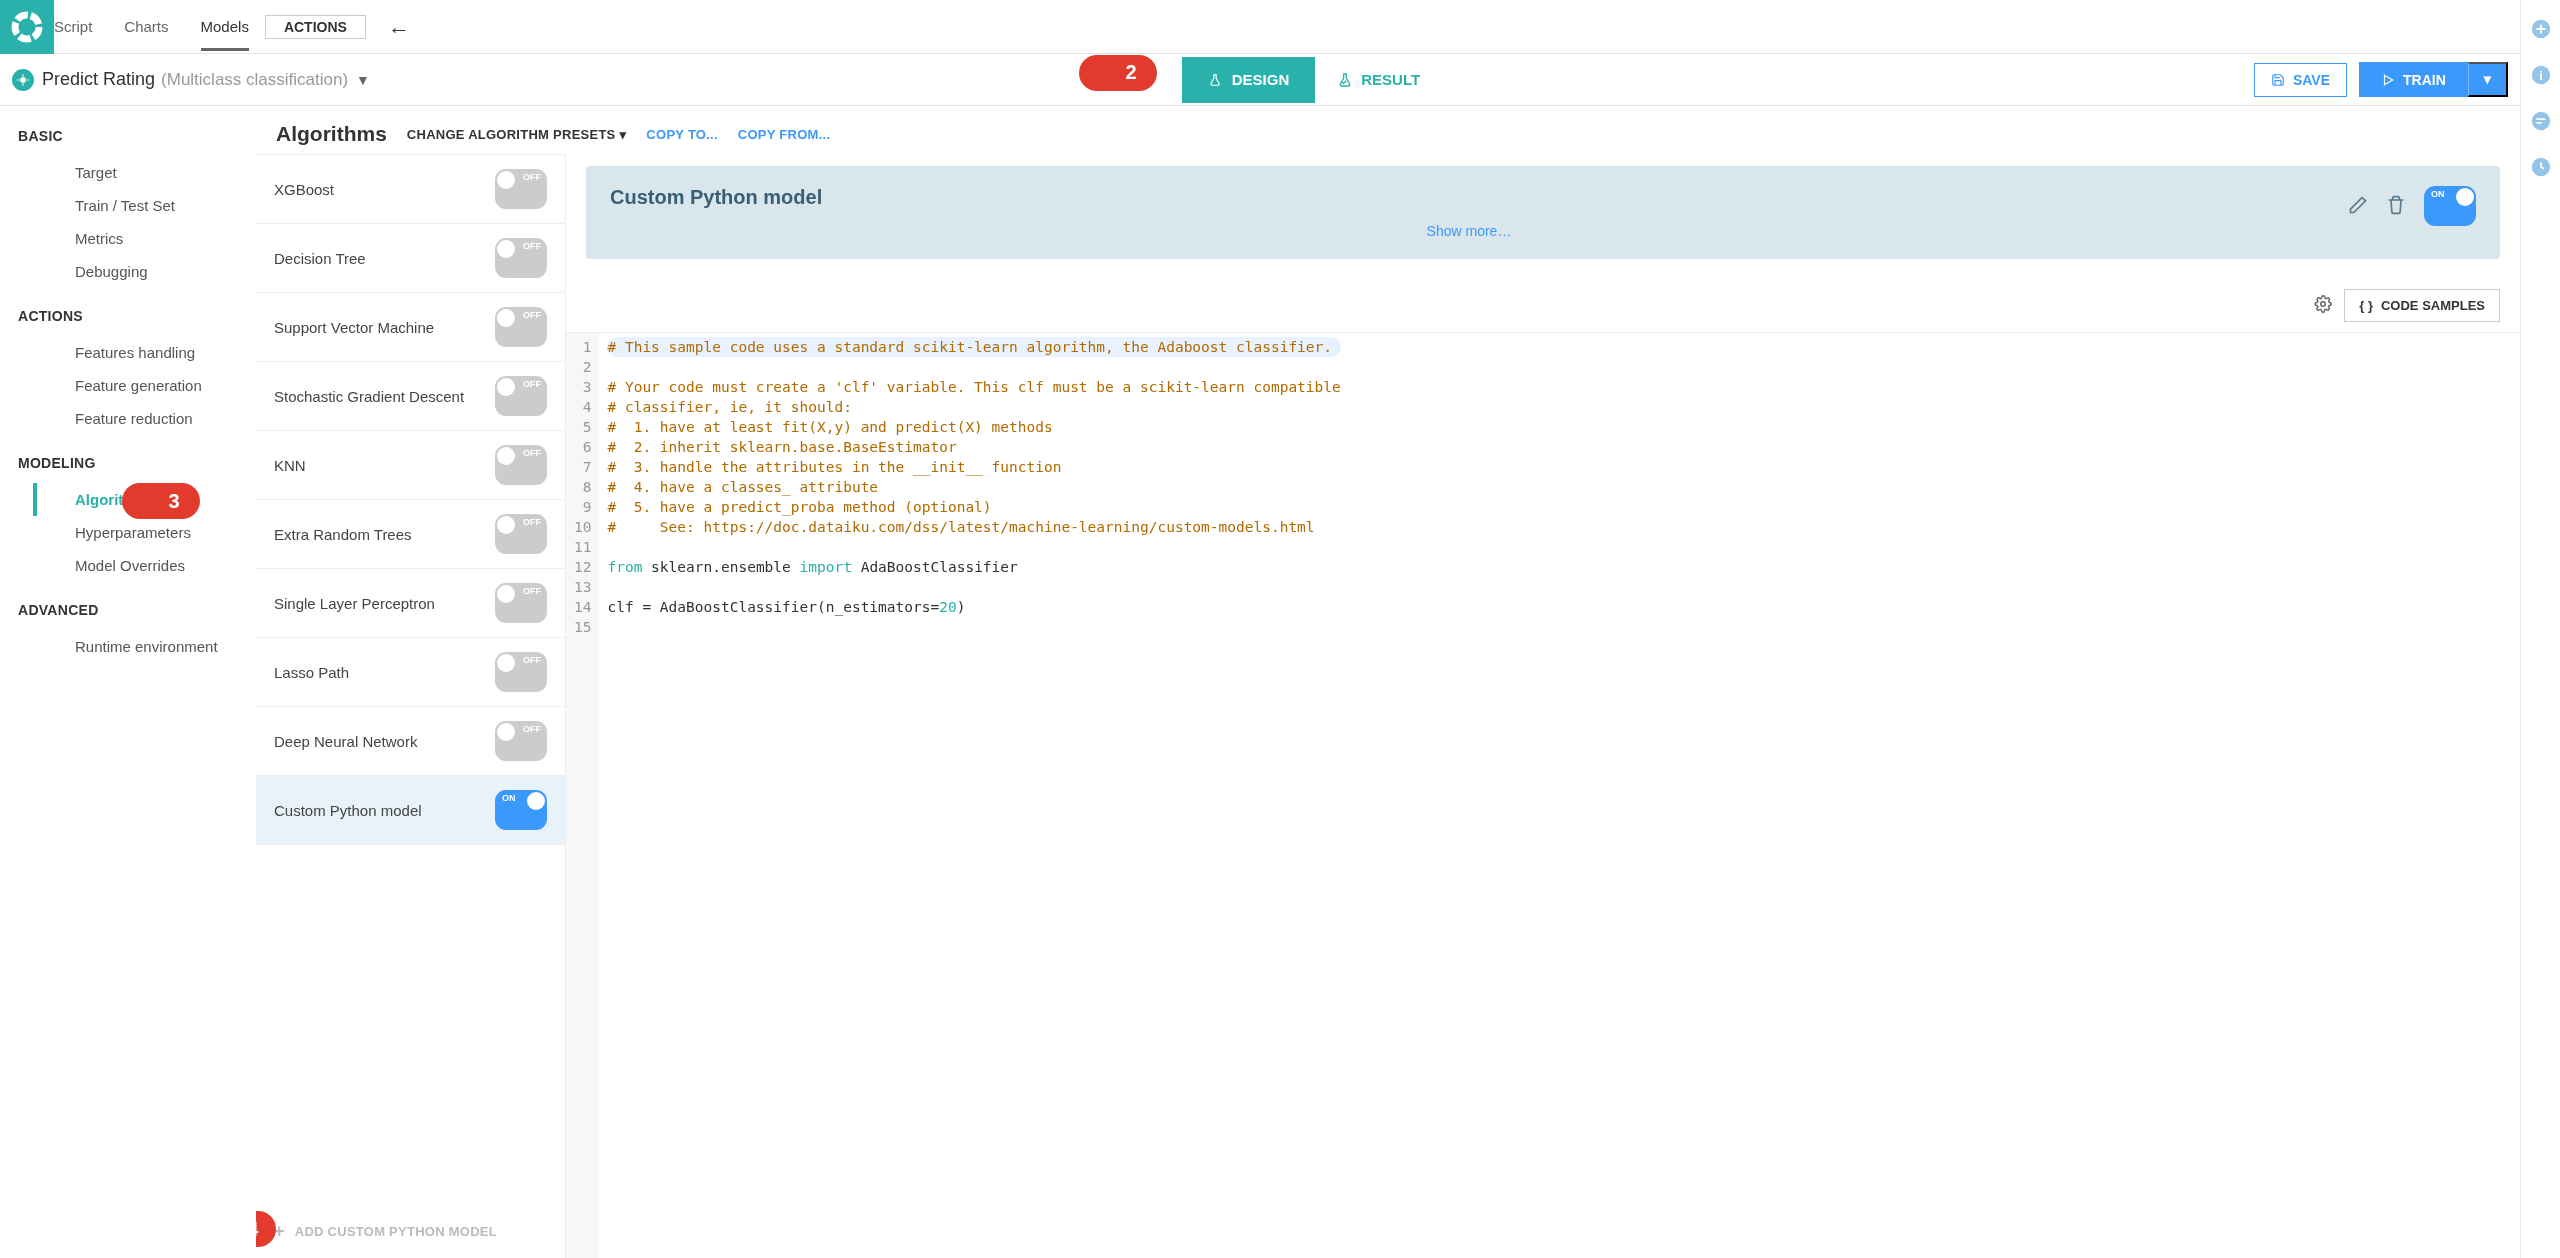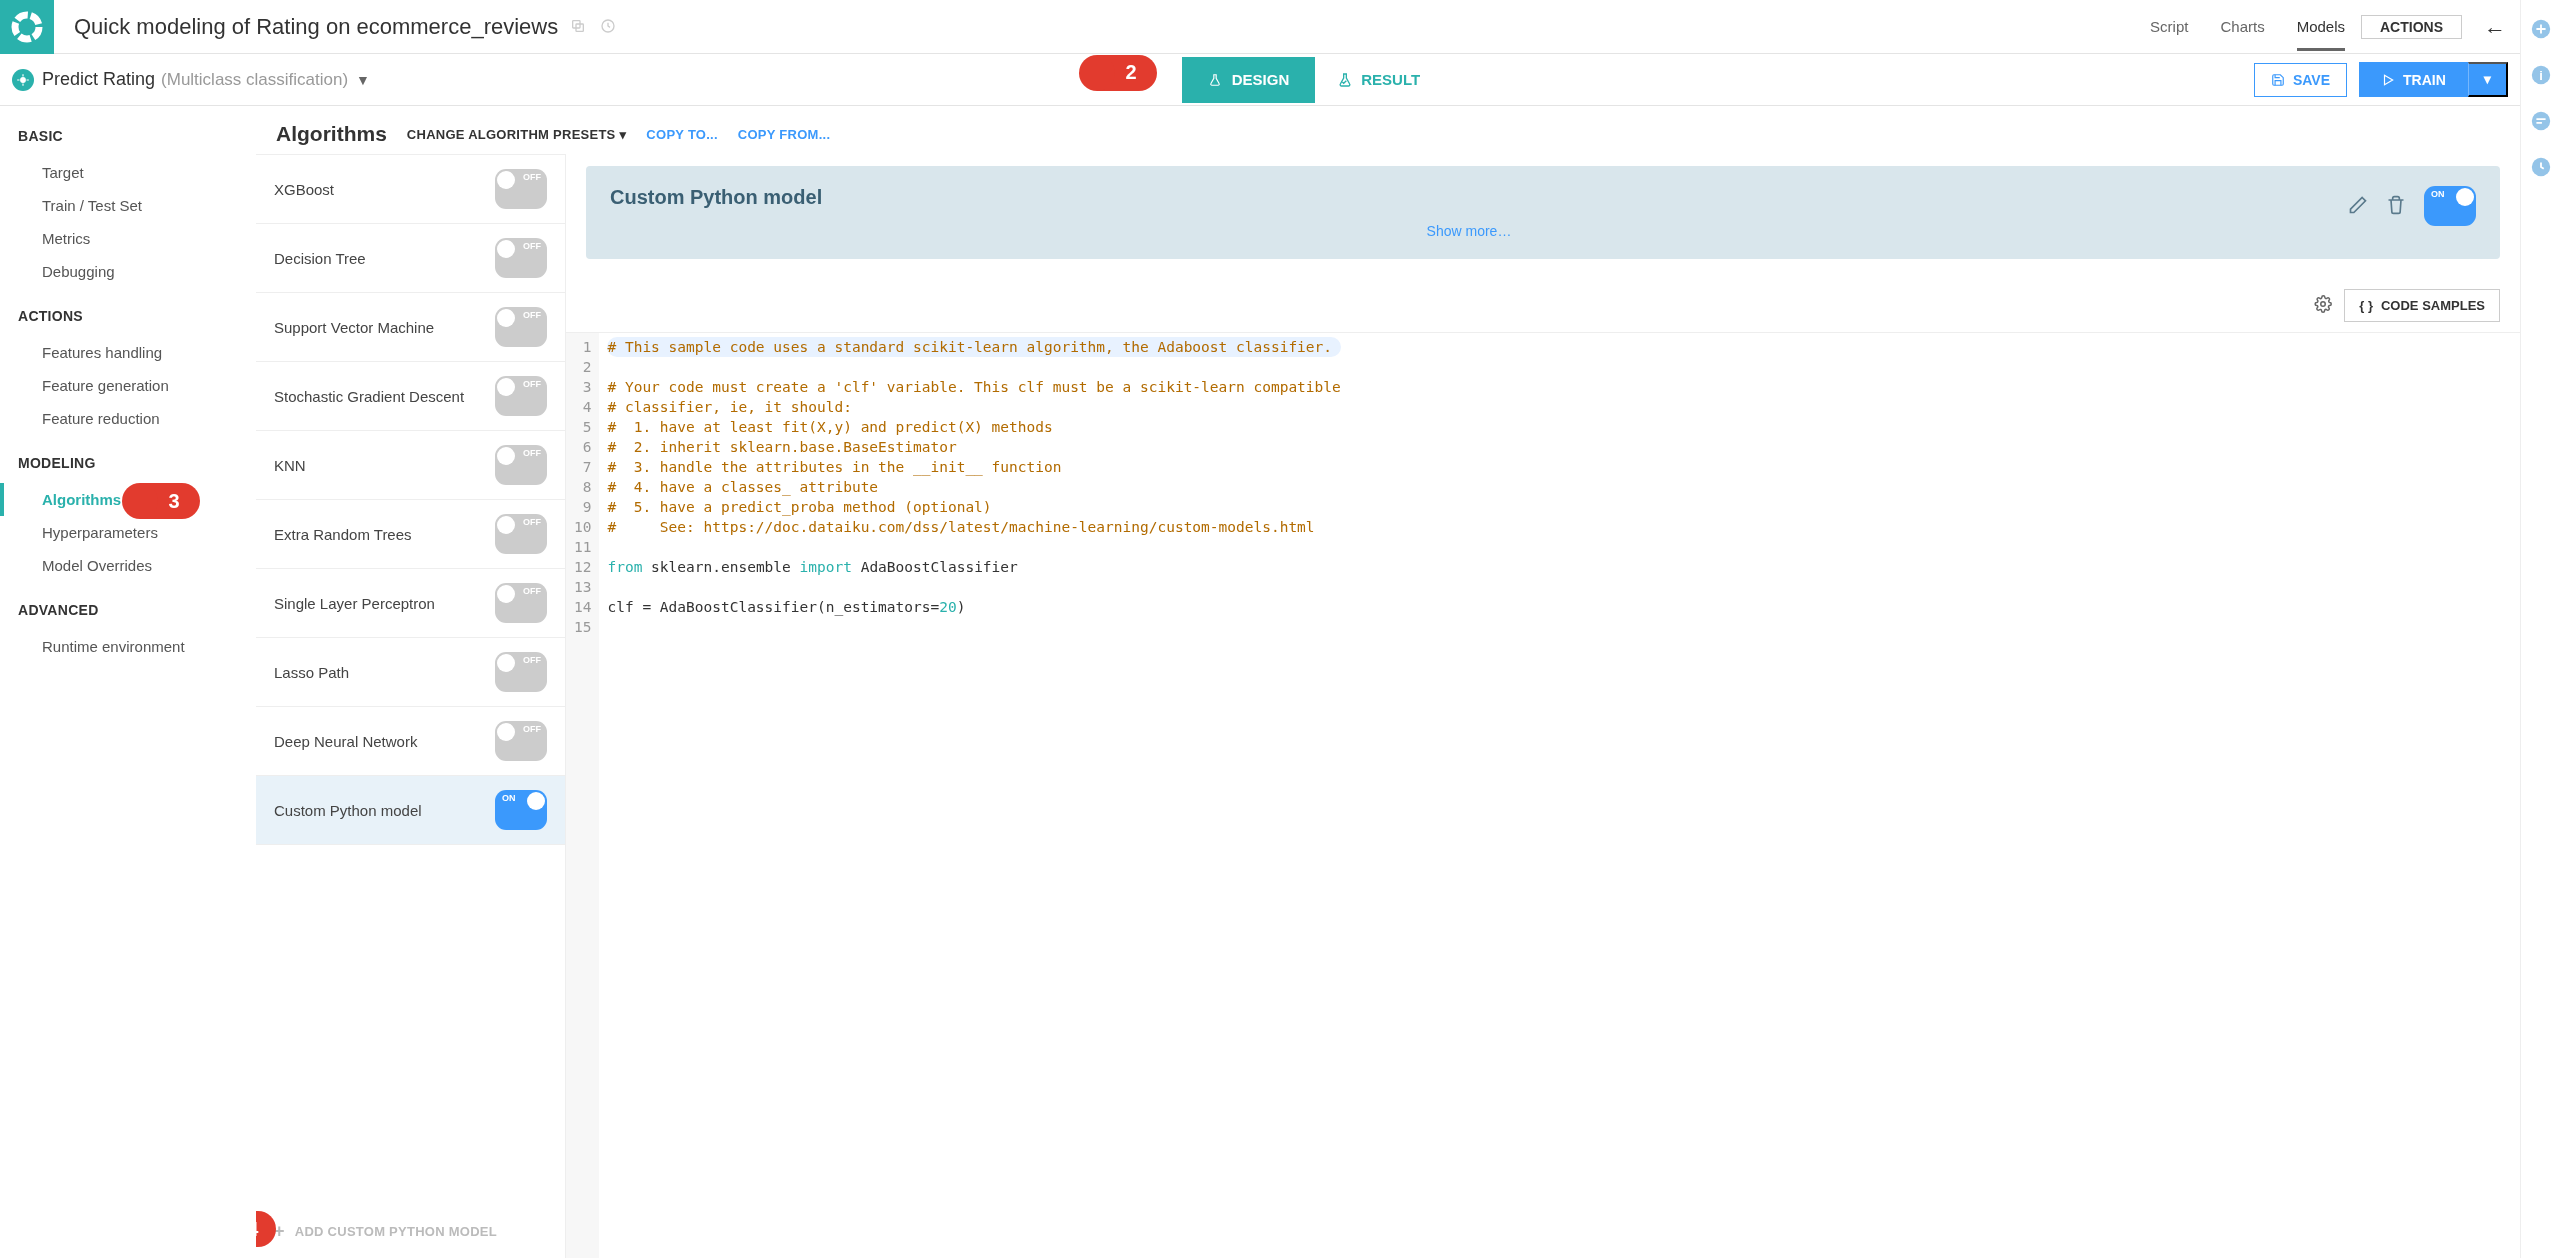--- a/index.html
+++ b/index.html
@@ -24,21 +24,21 @@
 .result-btn { color: #2AB1AC; padding: 14px 22px; font-weight: 700; font-size: 15px; display: flex; align-items: center; gap: 8px; cursor: pointer; }
 .subheader-right { display: flex; gap: 12px; align-items: center; }
 .save-btn { border: 1.5px solid #3B99FC; color: #3B99FC; background: #fff; padding: 8px 16px; font-weight: 700; font-size: 14px; display: flex; align-items: center; gap: 8px; cursor: pointer; text-align: right; }
 .train-group { display: flex; }
 .train-btn { background: #3B99FC; color: #fff; padding: 8px 22px; font-weight: 700; font-size: 14px; display: flex; align-items: center; gap: 8px; cursor: pointer; border: none; }
 .train-dd { background: #3B99FC; color: #fff; padding: 8px 12px; cursor: pointer; border-left: 1px solid rgba(255,255,255,.3); }
 .body { display: flex; flex: 1; overflow: hidden; background: #f5f5f5; }
 .sidebar { width: 256px; background: #fff; padding: 22px 0; overflow-y: auto; }
 .sb-section { padding: 0 18px; margin-bottom: 10px; }
 .sb-title { font-weight: 700; color: #333; font-size: 14px; letter-spacing: .02em; margin-bottom: 12px; }
-.sb-item { padding: 8px 18px 8px 42px; color: #555; font-size: 15px; cursor: pointer; }
+.sb-item { padding: 8px 18px 8px 42px; color: #555; font-size: 15px; cursor: pointer; margin-left: 33px; }
 .sb-item.active { color: #2AB1AC; font-weight: 600; border-left: 4px solid #2AB1AC; padding-left: 38px; }
 .main { flex: 1; display: flex; background: #fff; margin: 0; overflow: hidden; }
 .algo-panel { width: 310px; border-right: 1px solid #eee; display: flex; flex-direction: column; background: #fff; }
 .algo-link { font-weight: 700; font-size: 13px; color: #333; cursor: pointer; letter-spacing: .02em; display: flex; align-items: center; gap: 4px; }
 .algo-link.blue { color: #3B99FC; }
 .algo-list { flex: 1; overflow-y: auto; border-top: 1px solid #eee; }
 .algo-item { display: flex; align-items: center; justify-content: space-between; padding: 14px 18px; border-bottom: 1px solid #eee; font-size: 15px; color: #444; cursor: pointer; }
 .algo-item.selected { background: #E8F2F9; }
 .toggle { width: 52px; height: 40px; border-radius: 11px; position: relative; cursor: pointer; flex-shrink: 0; }
 .toggle.off { background: #ccc; }
@@ -81,33 +81,20 @@
 </head>
 <body>
 
 <div class="app">
   <div class="header">
     <div class="logo">
       <svg viewBox="0 0 32 32">
           <circle cx="16" cy="16" r="12" fill="none" stroke="#fff" stroke-width="7" stroke-dasharray="12 3"></circle>
         </svg>
     </div>
-    <div class="page-title">
-      <span>Quick modeling of Rating on ecommerce_reviews</span>
-      <span class="icons">
-        <span><svg width="16" height="16" viewBox="0 0 24 24" fill="none" stroke="currentColor" stroke-width="2">
-              <rect x="9" y="9" width="11" height="11" rx="1"></rect>
-              <rect x="4" y="4" width="11" height="11" rx="1"></rect>
-            </svg></span>
-        <span><svg width="16" height="16" viewBox="0 0 24 24" fill="none" stroke="currentColor" stroke-width="2">
-              <circle cx="12" cy="12" r="9"></circle>
-              <path d="M12 7v5l3 2"></path>
-            </svg></span>
-      </span>
-    </div>
     <div class="header-tabs">
       <div class="header-tab">Script</div>
       <div class="header-tab">Charts</div>
       <div class="header-tab active">Models</div>
     </div>
     <button class="actions-btn">ACTIONS</button>
     <span class="back-arrow">←</span>
   </div>
 
   <div class="subheader">

